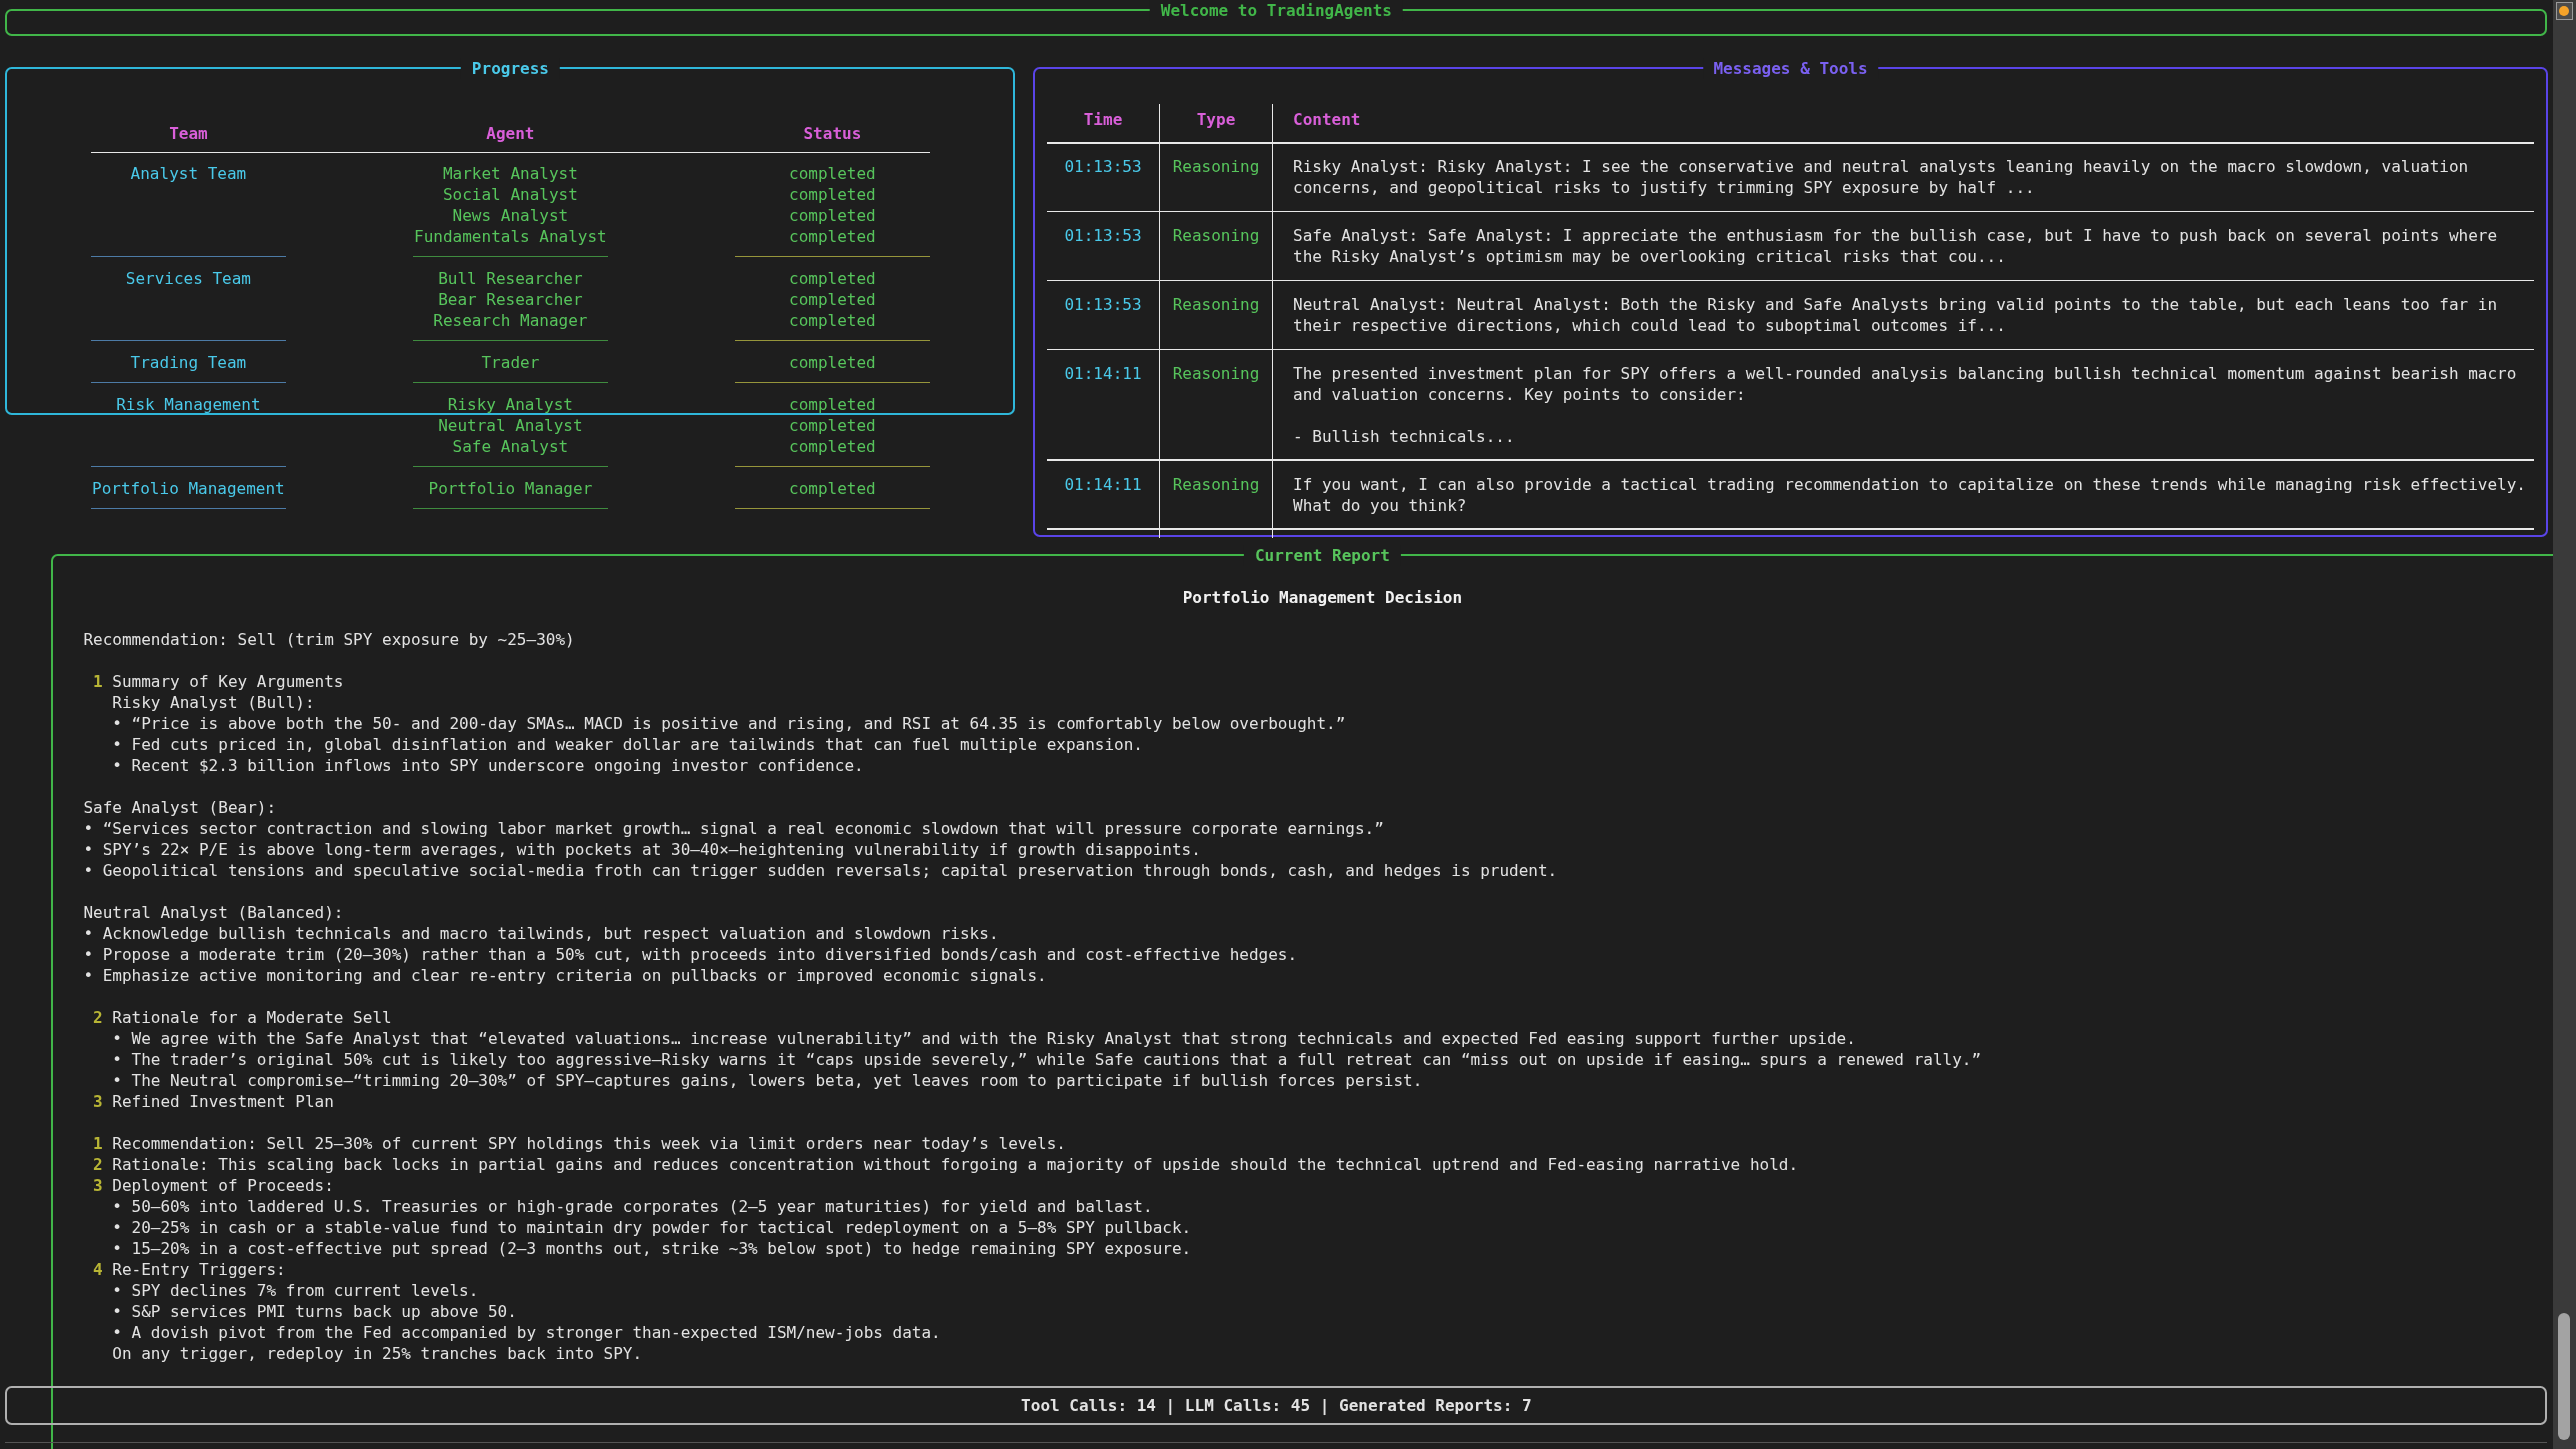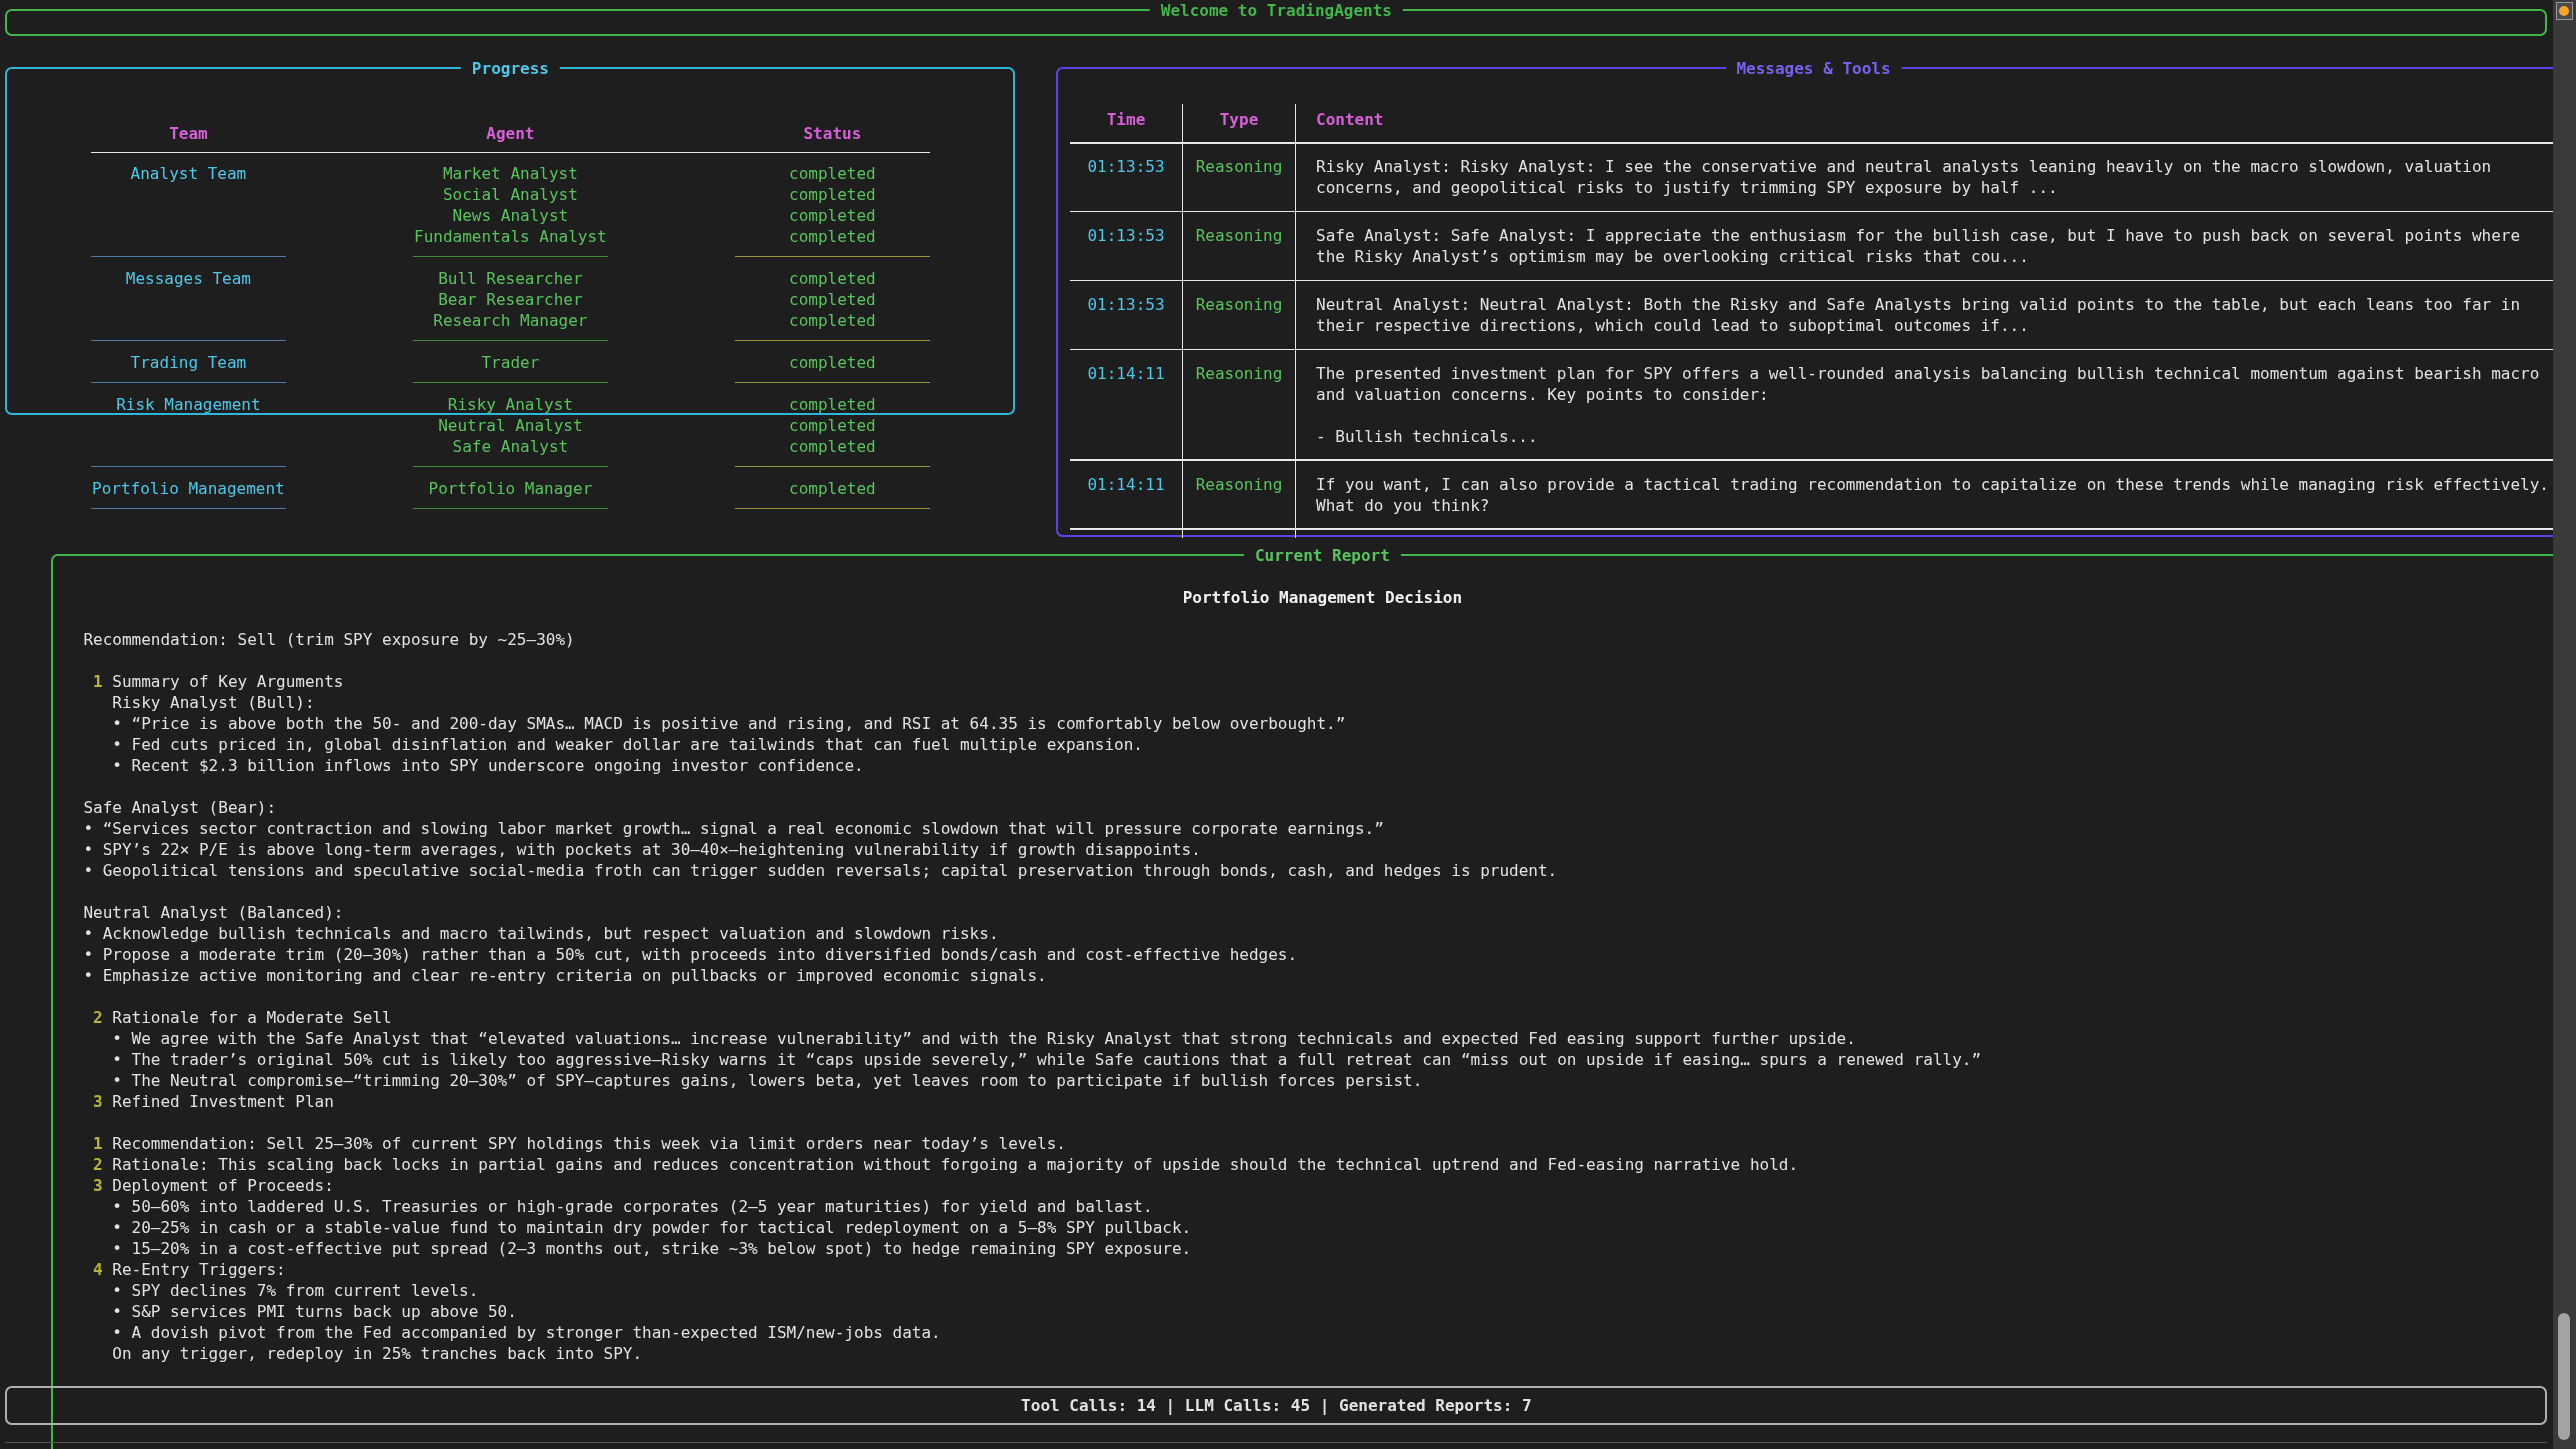--- a/index.html
+++ b/index.html
@@ -19,21 +19,21 @@
   .screen{position:relative; width:2576px; height:1449px;}
   .panel{position:absolute; border:2px solid; border-radius:6.7px;}
   .panel-title{
     position:absolute; top:-11.4px; left:50%; transform:translateX(-50%);
     background:var(--background); padding:0 10.7px; font-weight:bold; white-space:nowrap;
   }
   #welcome{left:5.4px; top:9.4px; width:2542px; height:27px; border-color:var(--green);}
   #welcome .panel-title{color:var(--green);}
   #progress{left:5.4px; top:67px; width:1010px; height:348px; border-color:var(--cyan);}
   #progress .panel-title{color:var(--cyan-text);}
-  #messages{left:1033px; top:67px; width:1515px; height:470px; border-color:var(--purple);margin-left:23px;}
+  #messages{left:1033px; top:67px; width:1515px; height:470px; border-color:var(--purple);}
   #messages .panel-title{color:var(--purple-text);}
   #report{left:5.4px; top:554px; width:2542px; height:1030px; border-color:var(--green);margin-left:46px;}
   #report .panel-title{color:var(--green-text);}
   #status{left:5.4px; top:1386px; width:2542px; height:39px; border-color:var(--status-border);}
   .status-text{text-align:center; line-height:35px; font-weight:bold; color:var(--white);}
 
   
   .ptable{display:grid; grid-template-columns:195px 195px 195px; column-gap:127px;
           justify-content:center; margin-top:54px;}
   .pc{text-align:center; white-space:nowrap; min-height:21px;}
@@ -105,21 +105,21 @@
         <div class="pc status">completed</div>
         <div class="pc">
           <div class="gline gl-team"></div>
         </div>
         <div class="pc">
           <div class="gline gl-agent"></div>
         </div>
         <div class="pc">
           <div class="gline gl-status"></div>
         </div>
-        <div class="pc team">Messages Team</div>
+        <div class="pc team">Services Team</div>
         <div class="pc agent">Bull Researcher</div>
         <div class="pc status">completed</div>
         <div class="pc team"></div>
         <div class="pc agent">Bear Researcher</div>
         <div class="pc status">completed</div>
         <div class="pc team"></div>
         <div class="pc agent">Research Manager</div>
         <div class="pc status">completed</div>
         <div class="pc">
           <div class="gline gl-team"></div>

